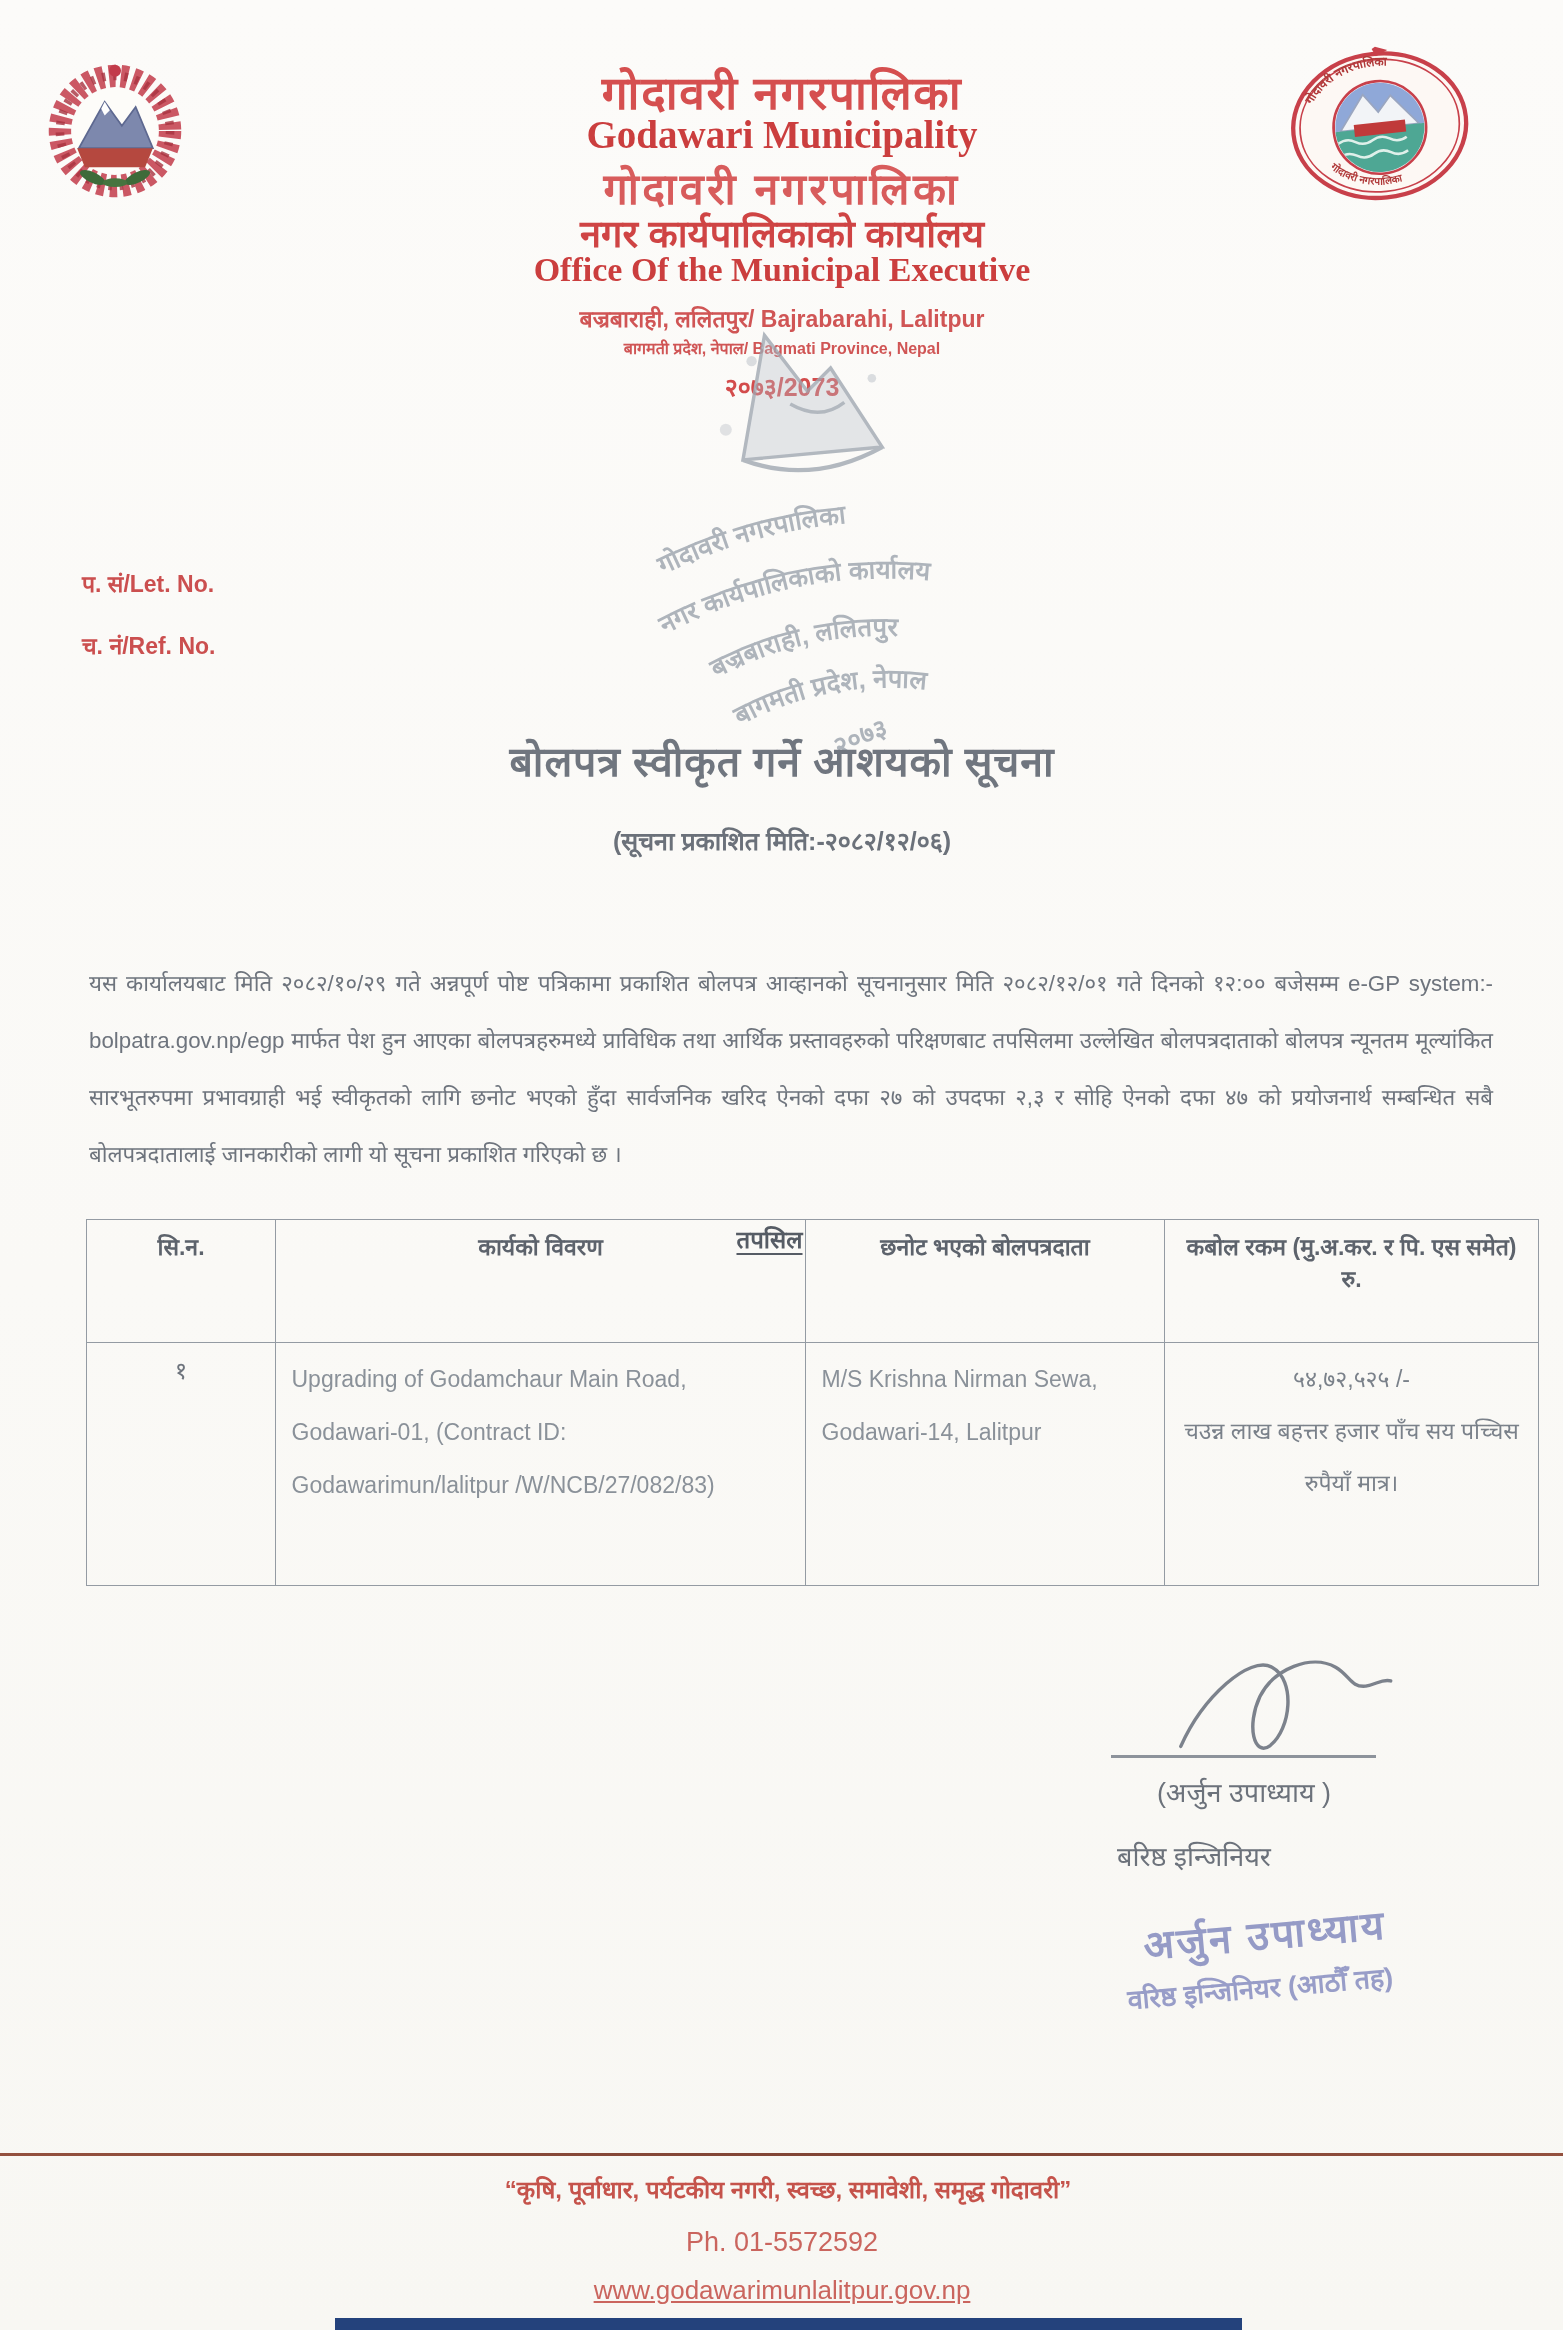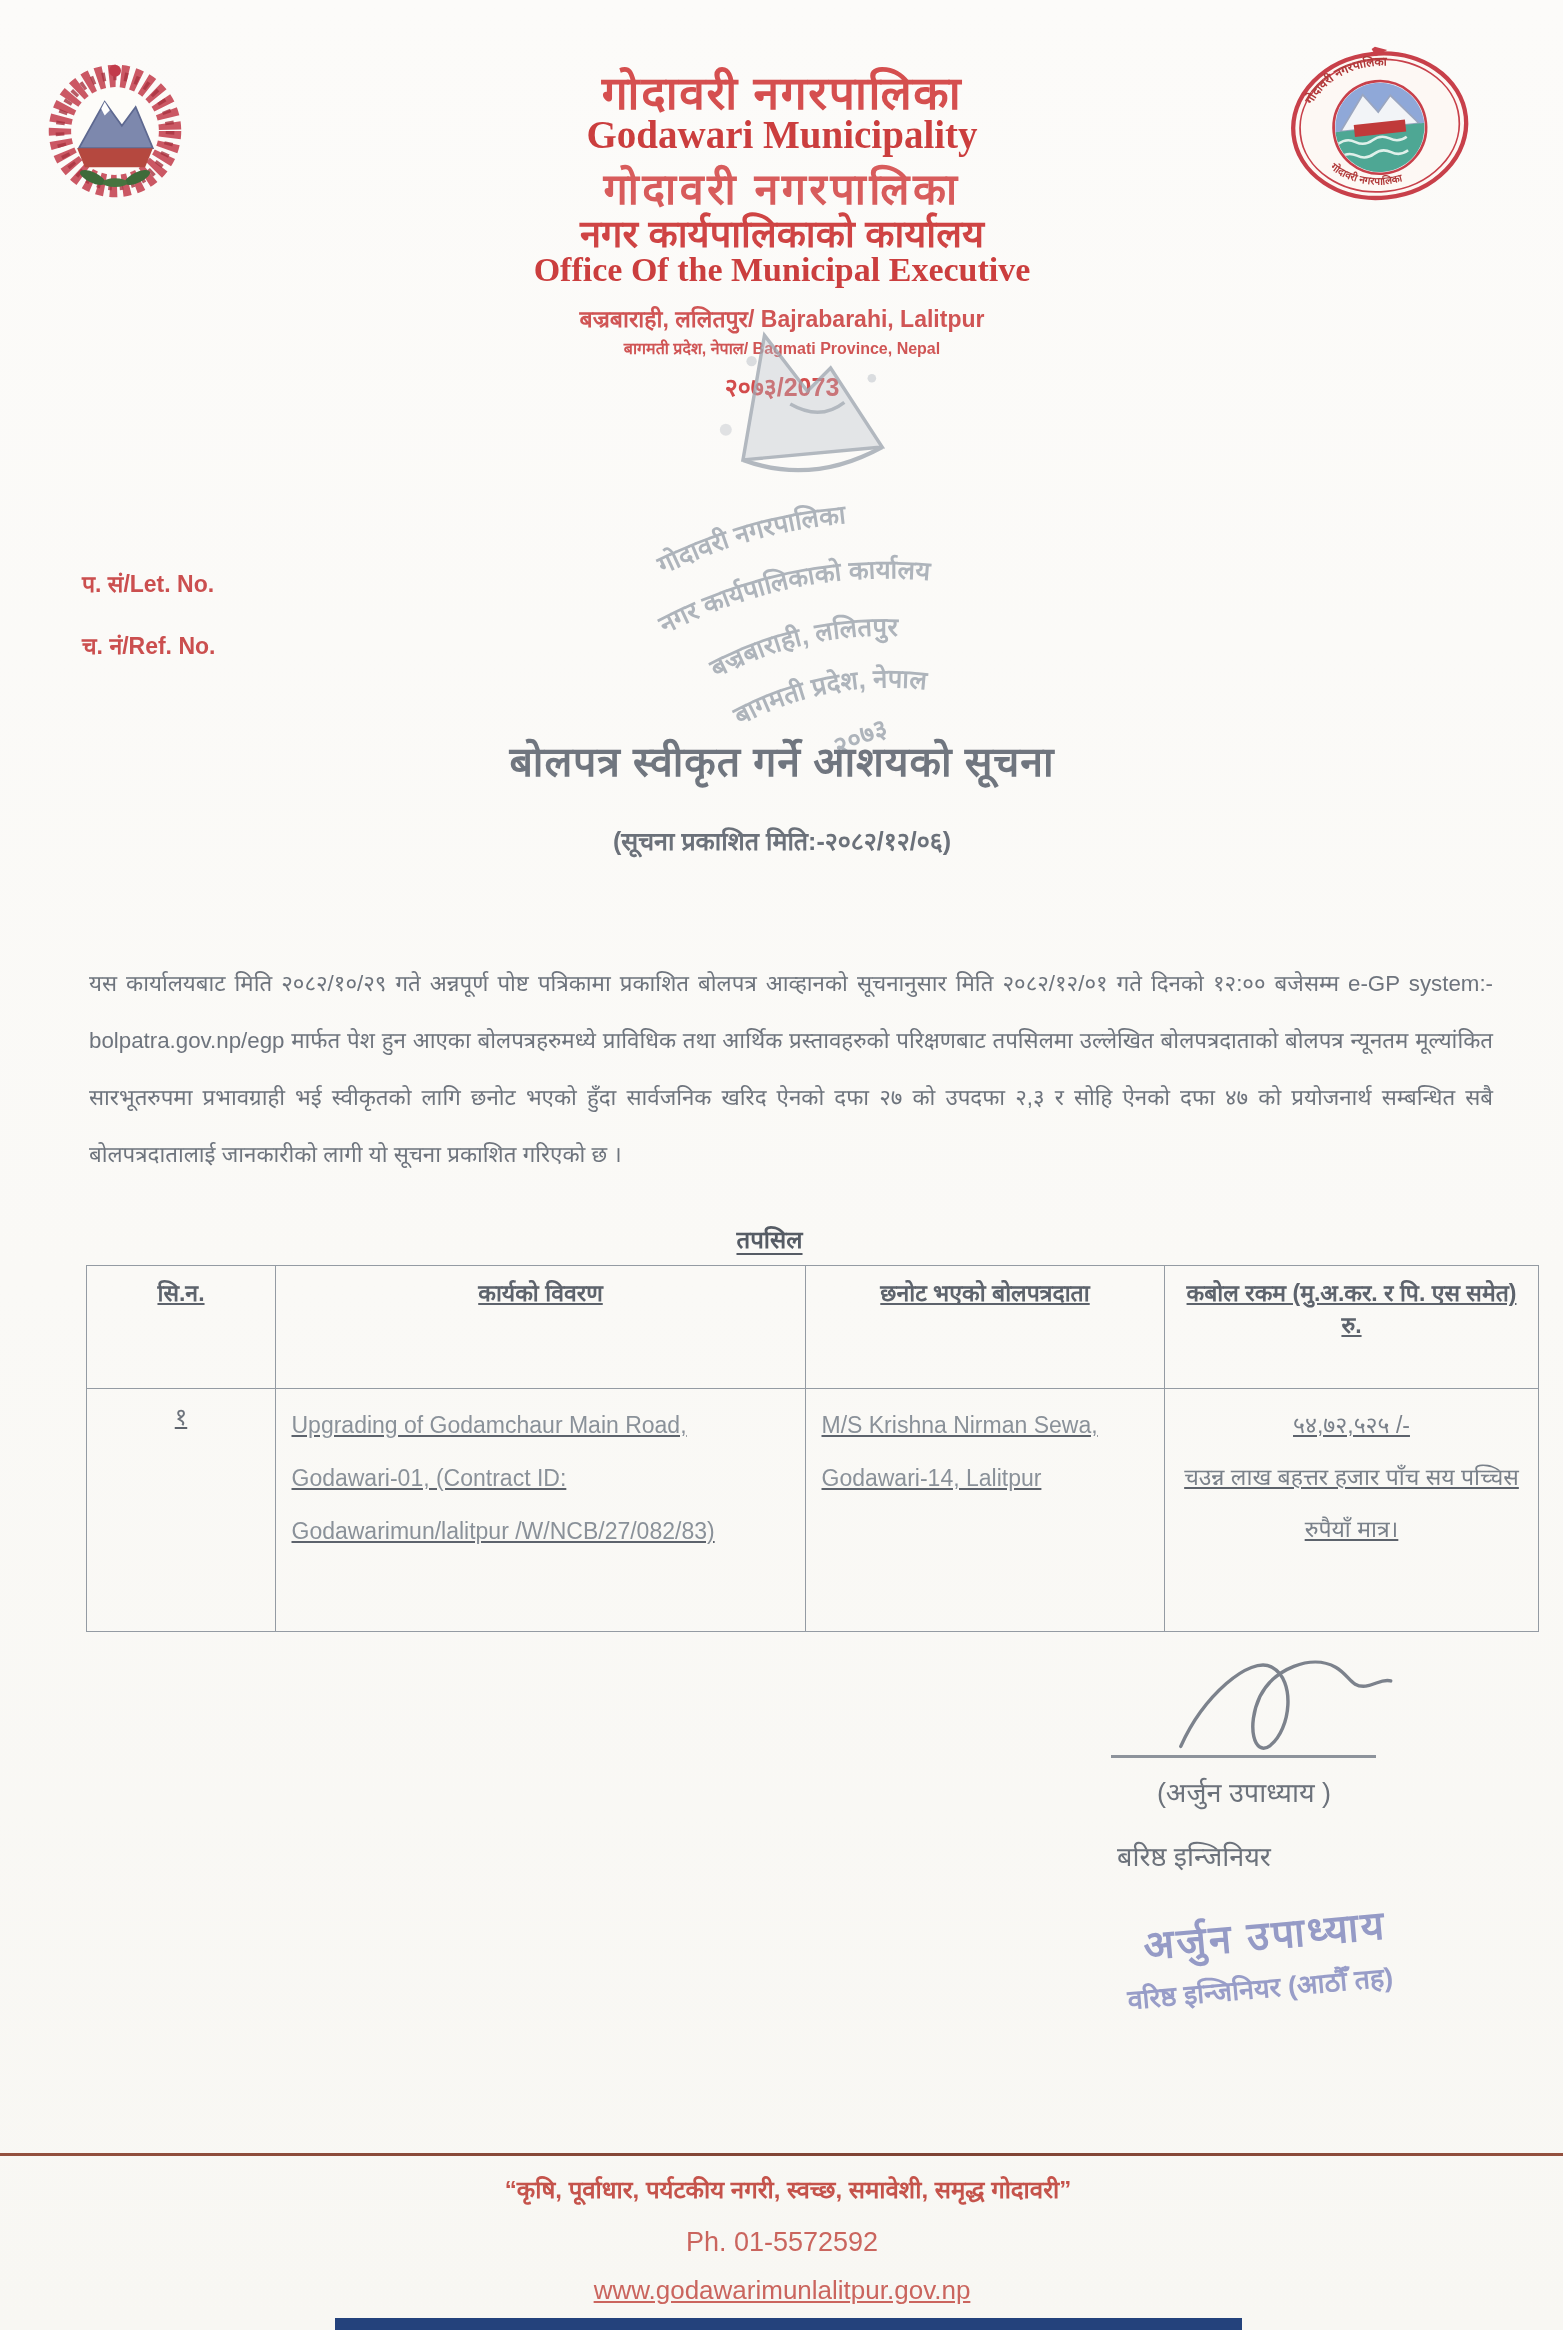--- a/index.html
+++ b/index.html
@@ -23,22 +23,22 @@
   .refline{font-size:23px;font-weight:bold;color:#cb4f4f;}
   .notice-title{top:732px;font-size:41px;font-weight:bold;color:#70767f;z-index:3;letter-spacing:0.9px;}
   .notice-sub{top:823px;font-size:25px;font-weight:bold;color:#6b717a;z-index:3;}
   .notice-ns{top:880px;font-size:21.5px;color:#757b84;z-index:3;}
   .bodytext{
     left:89px;top:955px;width:1404px;font-size:22.3px;line-height:57px;
     text-align:justify;color:#6e747d;z-index:3;
   }
   .tapasil{top:1222px;left:0;width:1499px;text-align:center;font-size:24px;
     font-weight:bold;color:#565c65;text-decoration:underline;text-underline-offset:5.2px;padding-left:20px;}
-  .tbl{left:86px;top:1265px;width:1328px;border:1.7px solid #8f969e;
-    border-collapse:collapse;table-layout:fixed;color:#5d636c;text-decoration:underline;}
+  .tbl{left:86px;top:1219px;width:1328px;border:1.7px solid #8f969e;
+    border-collapse:collapse;table-layout:fixed;color:#5d636c;}
   .tbl td{border:1.7px solid #949ba3;vertical-align:top;padding:10.3px 15.5px;}
   .th{font-size:23px;font-weight:bold;text-align:center;color:#5d636c;}
   .cell-en{font-size:23px;line-height:53px;color:#8a9199;}
   .c-sn{width:157px;} .c-work{width:498px;} .c-bidder{width:327px;} .c-amt{width:342px;}
   .sn-cell{text-align:center;vertical-align:middle;font-size:24px;color:#6e747d;}
   .amt-num{font-size:23px;text-align:center;color:#7a818a;line-height:52px;}
   .amt-words{font-size:23px;text-align:center;color:#7a818a;line-height:52px;}
   .sig-rule{left:1111px;top:1755px;width:265px;height:2.6px;background:#8d939b;}
   .sig-name{left:1098px;top:1773px;width:292px;text-align:center;font-size:27px;color:#6c727b;}
   .sig-desg{left:1117px;top:1837px;font-size:27px;color:#6c727b;}

